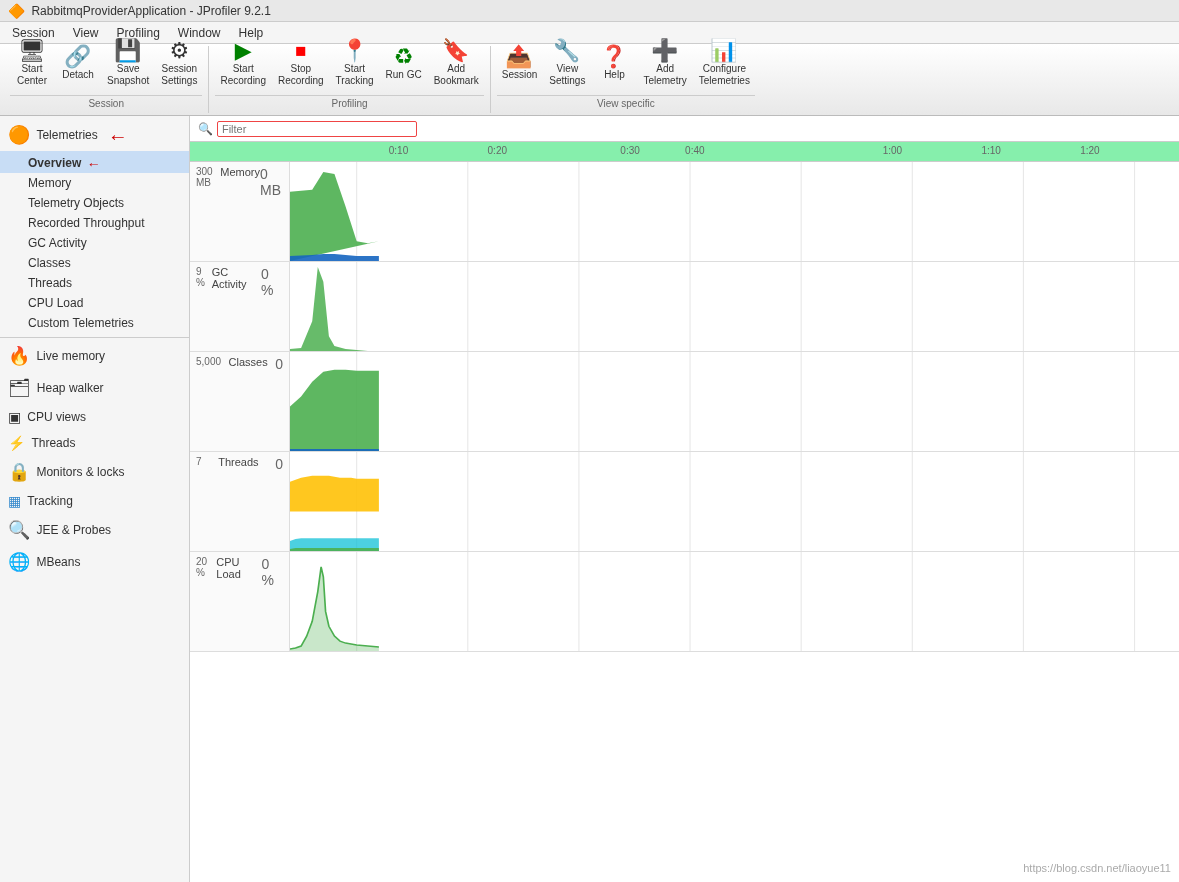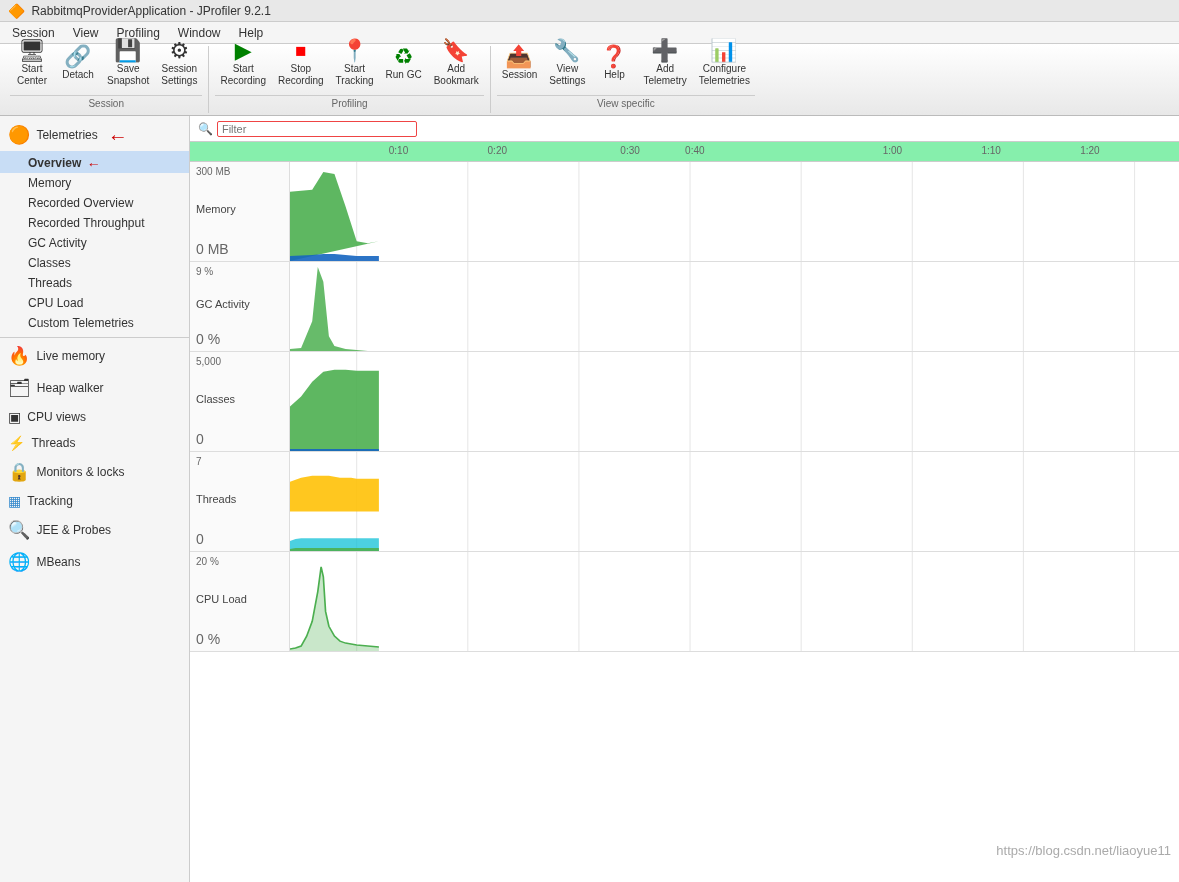--- a/index.html
+++ b/index.html
@@ -212,21 +212,21 @@
     }
     .chart-row-label {
       width: 100px;
       flex-shrink: 0;
       padding: 4px 6px;
       font-size: 11px;
       color: #444;
       background: #fafafa;
       border-right: 1px solid #ddd;
       display: flex;
-      flex-direction: column;
+      flex-direction: row;
       justify-content: space-between;
     }
     .chart-row-label .max-val { font-size: 10px; color: #666; align-self: flex-start; }
     .chart-row-label .label-name { font-size: 11px; }
     .chart-row-label .min-val { font-size: 14px; color: #666; align-self: flex-start; }
     .chart-row-chart {
       flex: 1;
       position: relative;
       overflow: hidden;
       background: white;
@@ -236,23 +236,23 @@
     .chart-svg {
       position: absolute;
       top: 0; left: 0;
       width: 100%;
       height: 100%;
     }
 
     
     .watermark {
       position: fixed;
-      bottom: 24px;
+      bottom: 8px;
       right: 8px;
-      font-size: 13px;
+      font-size: 11px;
       color: #aaa;
       pointer-events: none;
       margin-top: 44px;
     }
   </style>
 </head>
 <body>
 
 <div class="title-bar">
   <span class="app-icon">🔶</span>
@@ -353,21 +353,21 @@
       </div>
 
       <div class="sidebar-sub-item active">
         <span>Overview</span>
         <span class="red-arrow" style="font-size:14px;margin-left:2px;">←</span>
       </div>
       <div class="sidebar-sub-item">
         <span>Memory</span>
       </div>
       <div class="sidebar-sub-item">
-        <span>Recorded Overview</span>
+        <span>Telemetry Objects</span>
       </div>
       <div class="sidebar-sub-item">
         <span>Recorded Throughput</span>
       </div>
       <div class="sidebar-sub-item">
         <span>GC Activity</span>
       </div>
       <div class="sidebar-sub-item">
         <span>Classes</span>
       </div>

